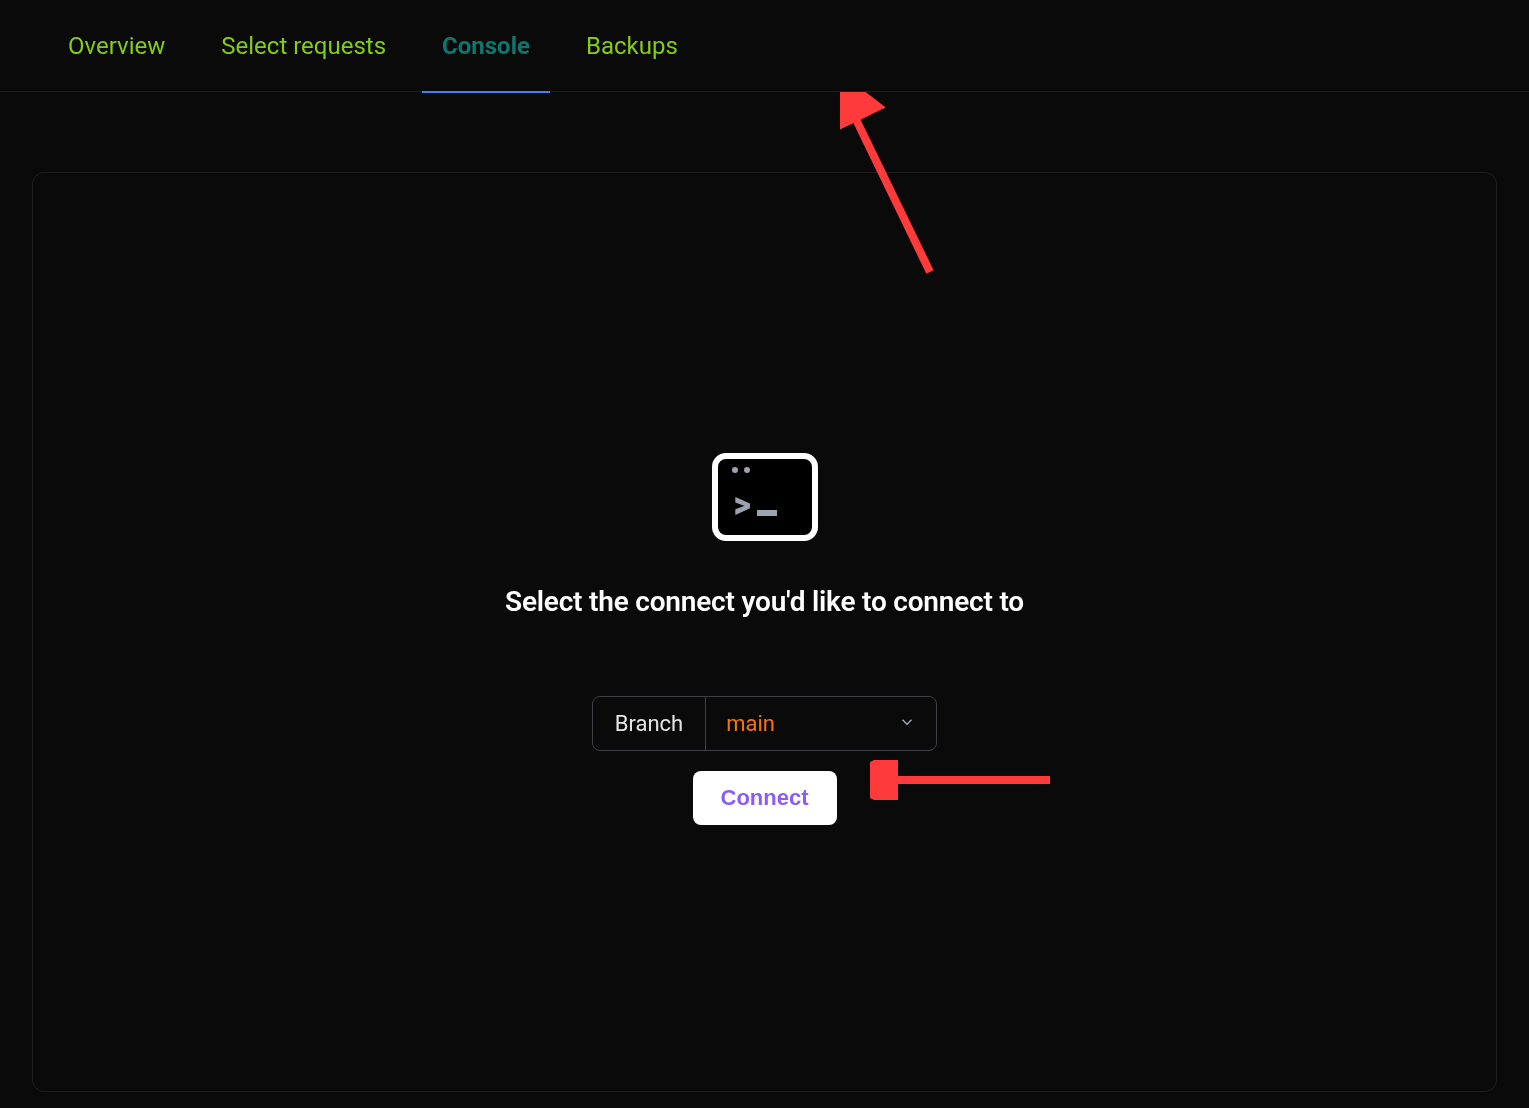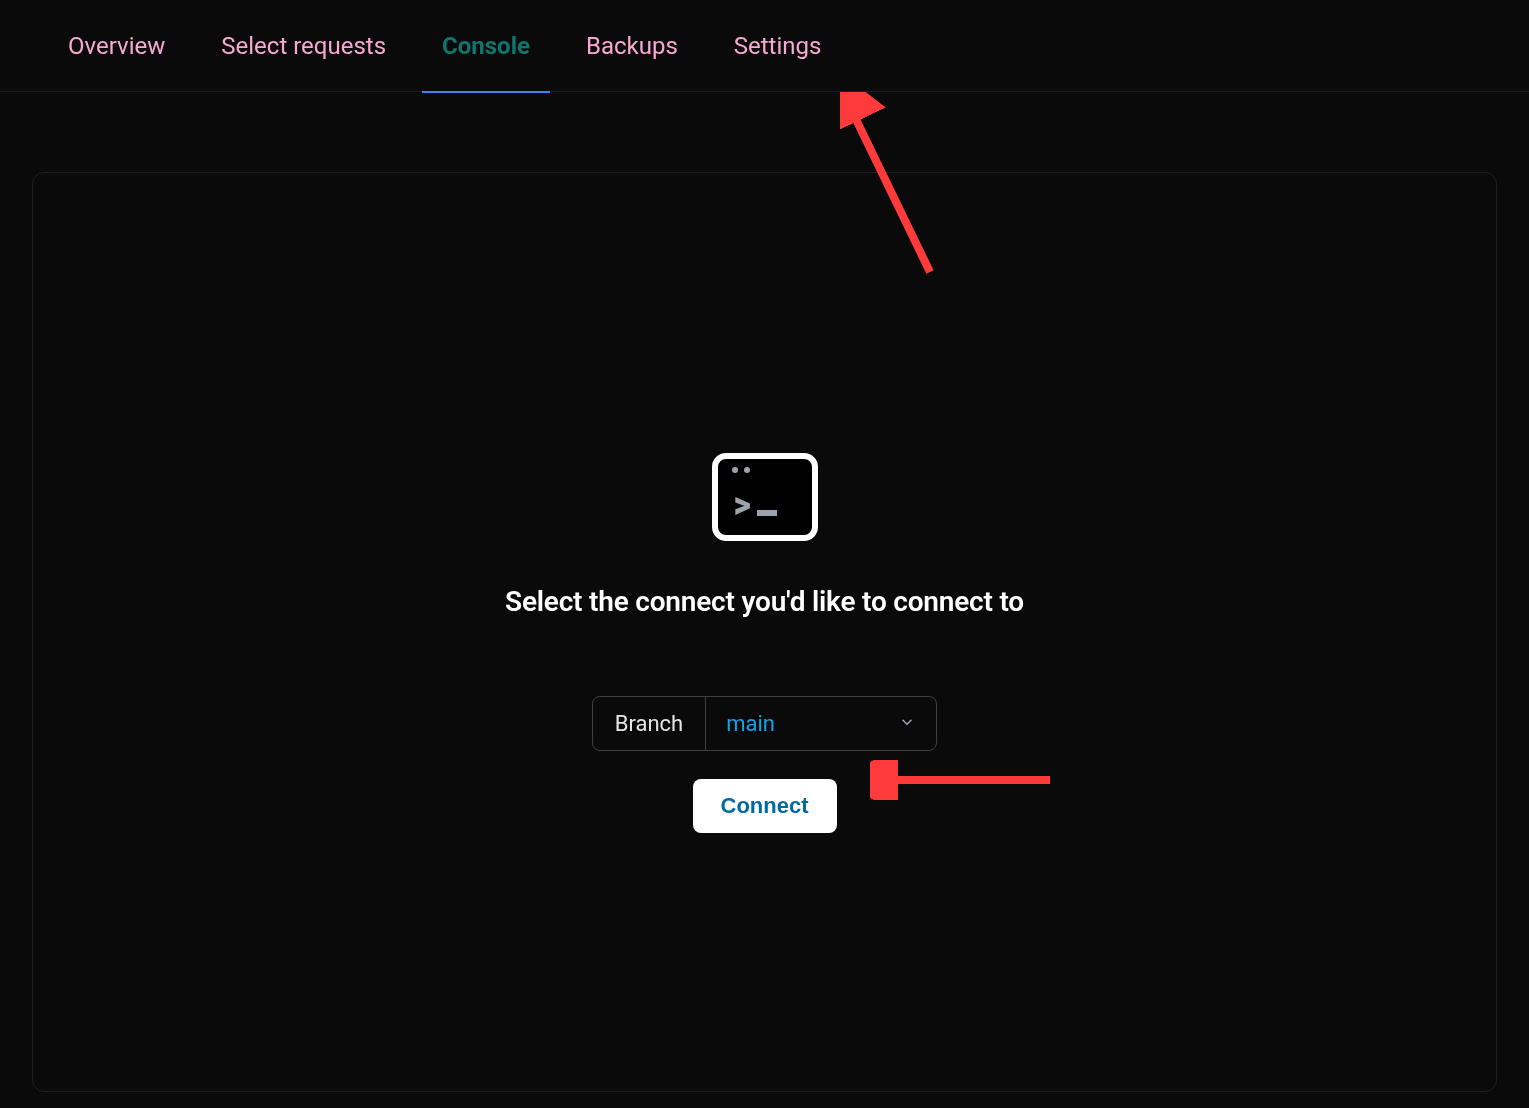--- a/index.html
+++ b/index.html
@@ -18,21 +18,21 @@
     .tab-bar {
       display: flex;
       align-items: center;
       padding: 0 40px;
       border-bottom: 1px solid #1f1f1f;
       height: 92px;
     }
     .tab {
       padding: 0 28px;
       font-size: 24px;
-      color: #f9a8d4;
+      color: #84cc16;
       cursor: pointer;
       height: 92px;
       display: flex;
       align-items: center;
       position: relative;
       font-weight: 400;
     }
     .tab.active {
       color: #0f766e;
       font-weight: 700;
@@ -107,53 +107,53 @@
       color: #ffffff;
       font-weight: 600;
       margin-bottom: 78px;
       letter-spacing: -0.2px;
     }
     .branch-selector {
       display: flex;
       border: 1px solid #3f3f46;
       border-radius: 8px;
       overflow: hidden;
-      margin-bottom: 28px;
+      margin-bottom: 20px;
     }
     .branch-label {
       padding: 14px 22px;
       font-size: 22px;
       color: #e5e5e5;
       border-right: 1px solid #3f3f46;
       background: transparent;
     }
     .branch-dropdown {
       display: flex;
       align-items: center;
       padding: 14px 20px;
       font-size: 22px;
-      color: #0ea5e9;
+      color: #f97316;
       background: transparent;
       cursor: pointer;
       min-width: 230px;
       justify-content: space-between;
     }
     .chevron-down {
       margin-left: 16px;
     }
     .chevron-down svg {
       width: 18px;
       height: 18px;
       stroke: #9ca3af;
       stroke-width: 2;
       fill: none;
     }
     .connect-button {
       background: #ffffff;
-      color: #0369a1;
+      color: #8b5cf6;
       border: none;
       border-radius: 8px;
       padding: 14px 28px;
       font-size: 22px;
       font-weight: 600;
       cursor: pointer;
     }
     .annotation-arrow {
       position: absolute;
       pointer-events: none;
@@ -168,21 +168,20 @@
     }
   </style>
 </head>
 <body>
 
 <nav class="tab-bar">
   <div class="tab">Overview</div>
   <div class="tab">Select requests</div>
   <div class="tab active">Console</div>
   <div class="tab">Backups</div>
-  <div class="tab">Settings</div>
 </nav>
 
 <div class="content-area">
   <div class="panel">
     <div class="terminal-icon-wrap">
       <div class="terminal-dots">
         <div class="terminal-dot"></div>
         <div class="terminal-dot"></div>
       </div>
       <div class="terminal-prompt">

